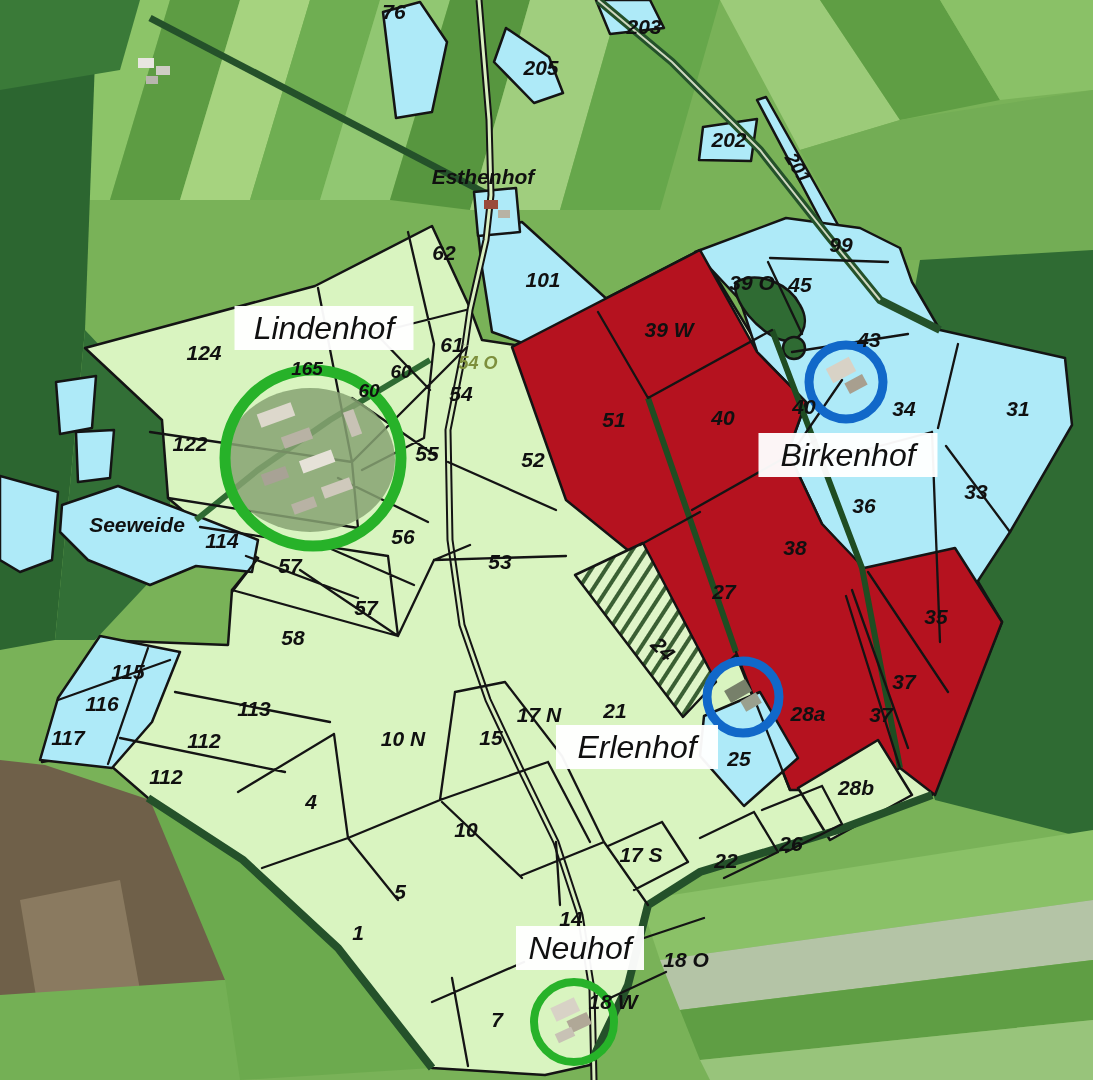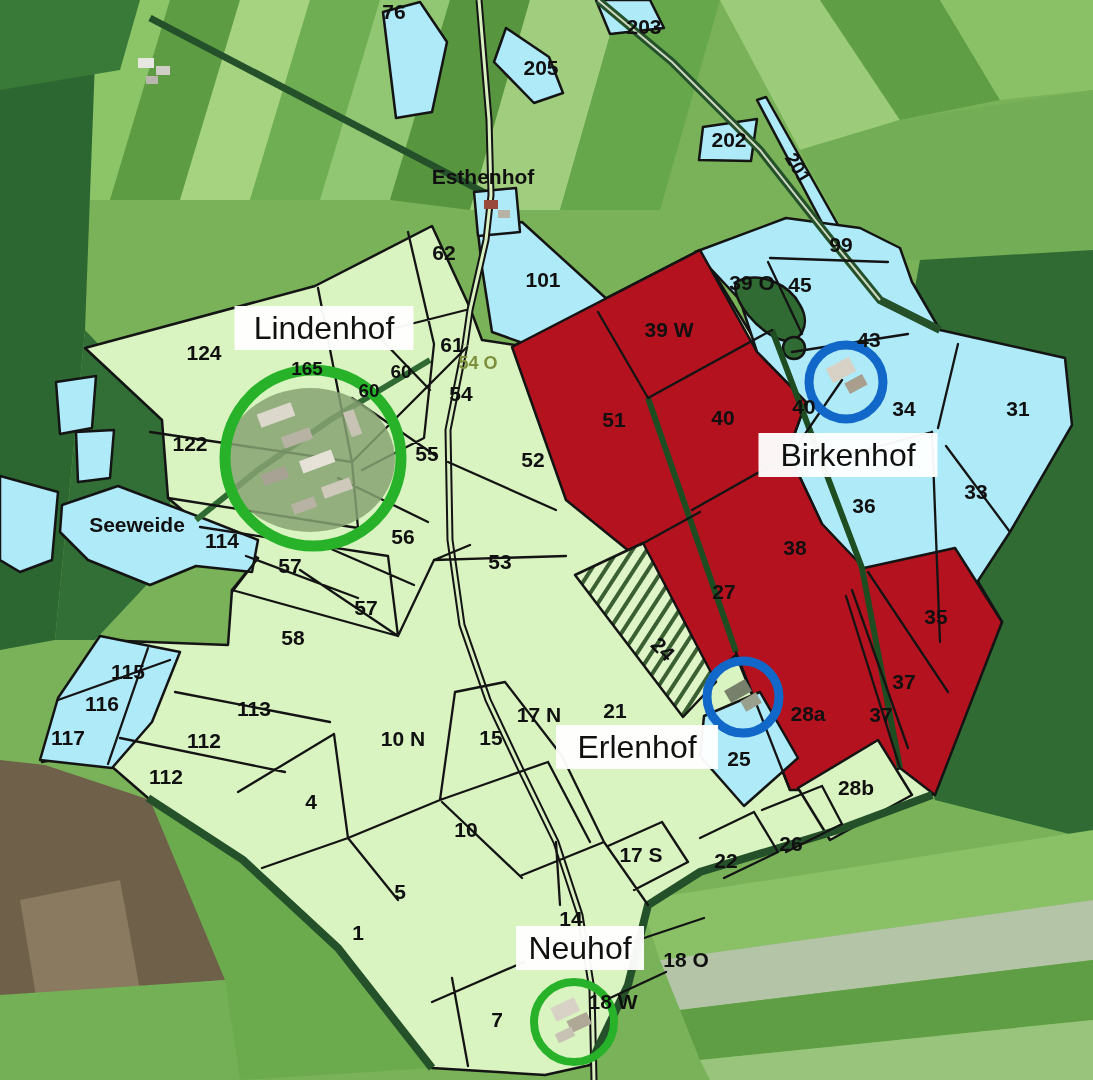--- a/index.html
+++ b/index.html
@@ -1,16 +1,16 @@
 <!DOCTYPE html>
 <html><head>
 <meta charset="utf-8">
 <style>
   html,body{margin:0;padding:0;background:#222;}
-  #stage{position:relative;width:1093px;height:1080px;overflow:hidden;background:#79b25a;}
+  #stage{position:relative;width:1093px;height:1080px;overflow:hidden;background:#79b25a;font-style:italic;}
   svg{display:block;}
   text{font-family:"Liberation Sans",sans-serif;}
   .num{font-weight:700;font-size:21px;fill:#101010;text-anchor:middle;dominant-baseline:central;}
   .place{font-weight:600;font-size:21px;fill:#101010;text-anchor:middle;dominant-baseline:central;}
   .farm{font-weight:400;font-size:32px;fill:#101010;text-anchor:middle;dominant-baseline:central;}
   .olive{fill:#7d8f3c;}
   .label-box{fill:#ffffff;opacity:0.96;}
 </style>
 </head>
 <body>

